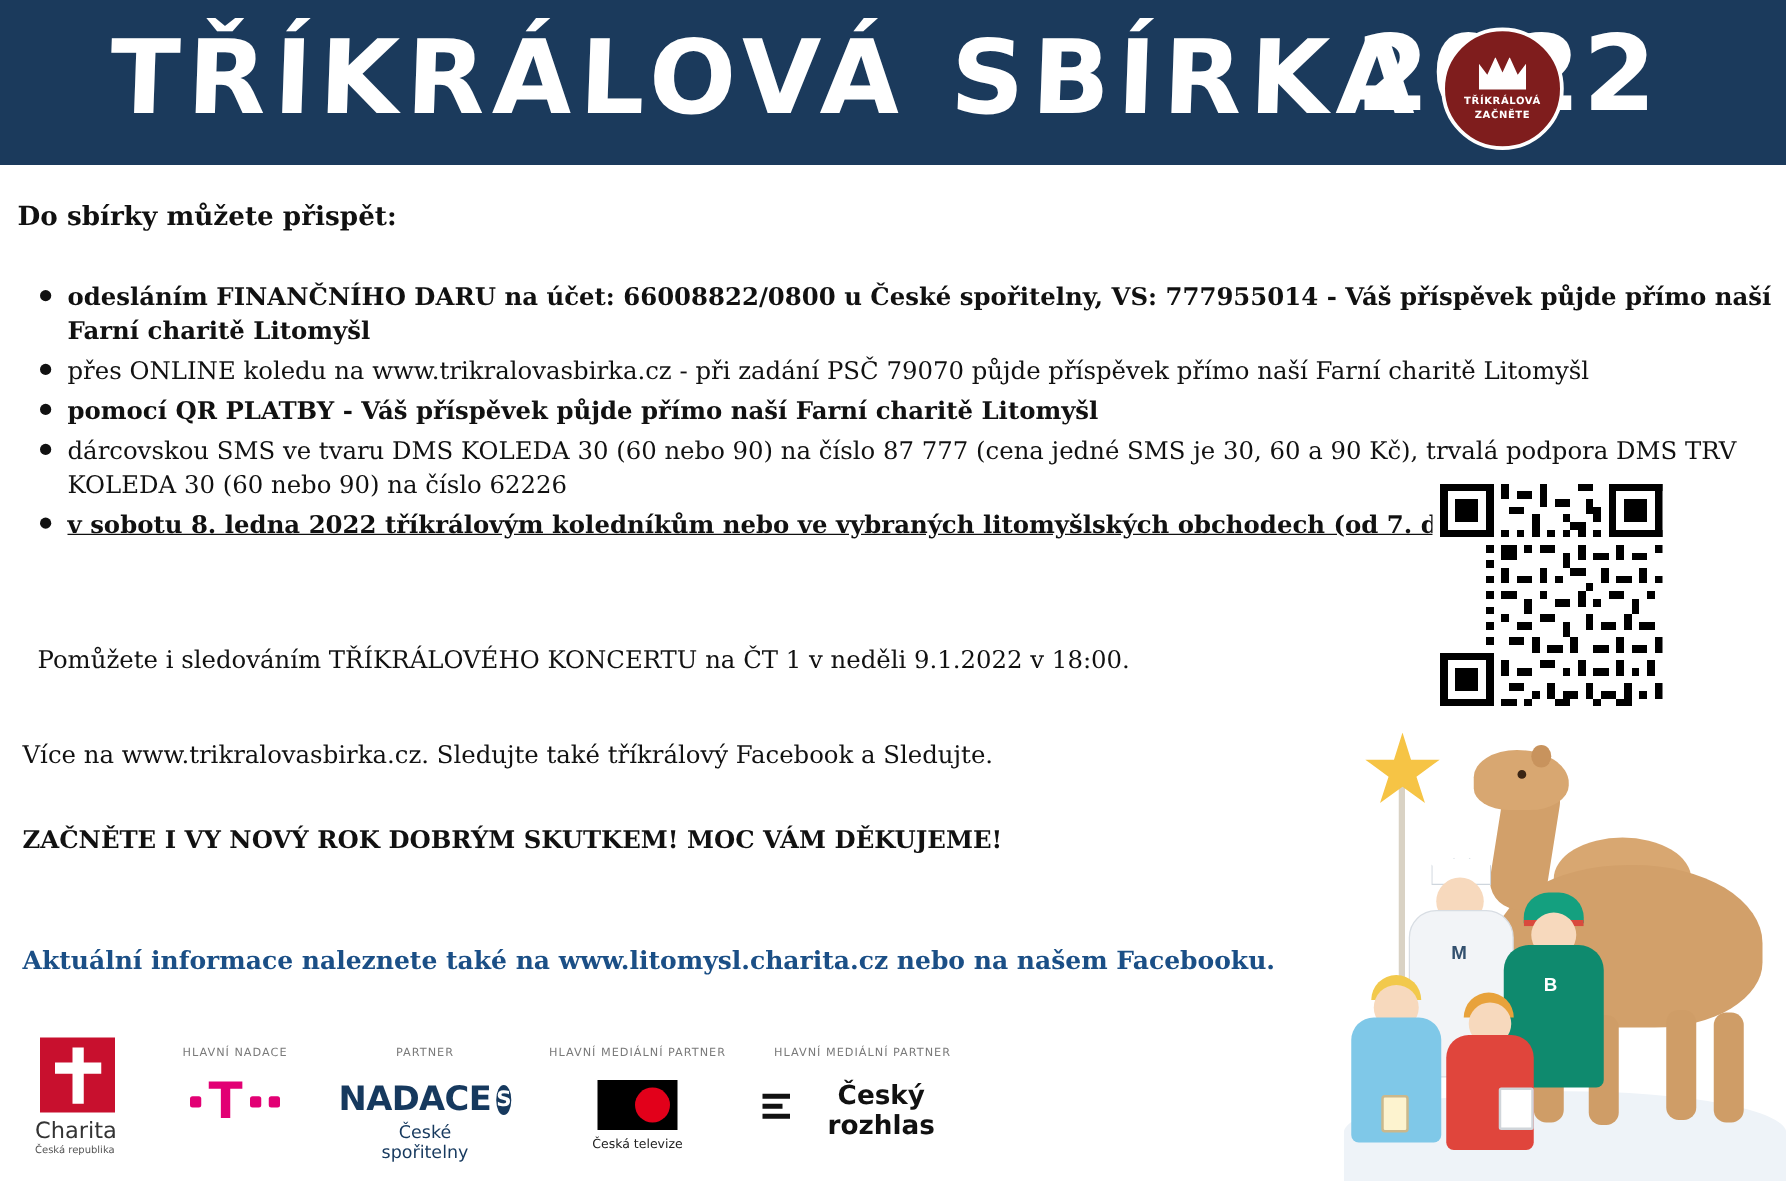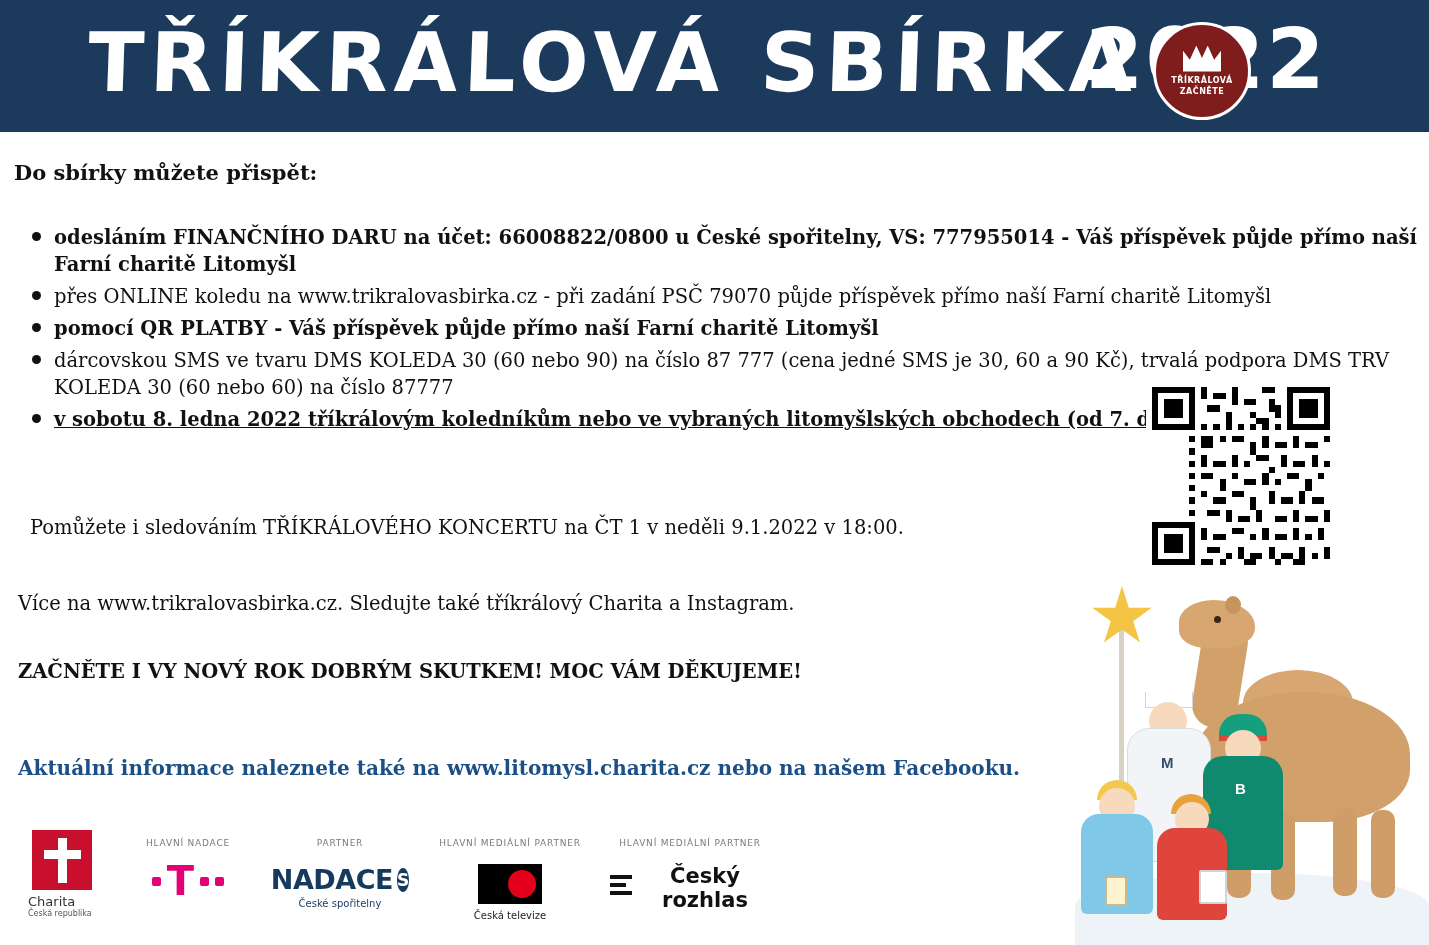--- a/index.html
+++ b/index.html
@@ -144,41 +144,41 @@
   .star-pole{position:absolute;left:44px;top:58px;width:5px;height:255px;background:#d9d2c4;}
   .star{position:absolute;left:16px;top:26px;width:62px;height:62px;background:#f6c445;
     clip-path:polygon(50% 0%,61% 35%,98% 35%,68% 57%,79% 91%,50% 70%,21% 91%,32% 57%,2% 35%,39% 35%);}
 
   
   .footer{position:absolute;left:0;top:818px;width:1100px;height:127px;}
   .charita-logo{position:absolute;left:28px;top:12px;width:92px;height:100px;}
   .charita-box{width:60px;height:60px;background:#c8102e;position:relative;margin-left:4px;}
   .charita-box::before{content:"";position:absolute;left:26px;top:8px;width:9px;height:45px;background:#ffffff;}
   .charita-box::after{content:"";position:absolute;left:12px;top:20px;width:37px;height:9px;background:#ffffff;}
-  .charita-name{font-family:"DejaVu Sans",sans-serif;font-size:13px;color:#333;margin-top:4px;}
+  .charita-name{font-family:"DejaVu Sans",sans-serif;font-size:18px;color:#333;margin-top:4px;}
   .charita-sub{font-family:"DejaVu Sans",sans-serif;font-size:8px;color:#555;}
 
   .partner{position:absolute;text-align:center;}
   .partner .cap{
     font-family:"DejaVu Sans",sans-serif;font-size:9px;letter-spacing:.8px;color:#7a7a7a;margin-bottom:16px;
   }
   .pt1{left:128px;top:20px;width:120px;}
   .pt2{left:288px;top:20px;width:104px;}
   .pt3{left:430px;top:20px;width:160px;}
   .pt4{left:610px;top:20px;width:160px;}
 
   .tmobile{display:flex;align-items:center;justify-content:center;gap:6px;}
   .tm-t{font-family:"DejaVu Sans",sans-serif;font-weight:bold;font-size:40px;color:#e20074;line-height:34px;}
   .tm-dot{width:9px;height:9px;background:#e20074;border-radius:2px;}
 
   .nadace-row{display:flex;align-items:center;justify-content:center;gap:4px;}
   .nadace-txt{font-family:"DejaVu Sans",sans-serif;font-weight:bold;font-size:27px;color:#16395e;letter-spacing:-.5px;}
   .nadace-s{width:24px;height:24px;border-radius:50%;background:#16395e;color:#fff;font-family:"DejaVu Sans",sans-serif;
     font-weight:bold;font-size:17px;display:flex;align-items:center;justify-content:center;}
-  .nadace-sub{font-family:"DejaVu Sans",sans-serif;font-size:10px;color:#16395e;margin-top:3px;}
+  .nadace-sub{font-family:"DejaVu Sans",sans-serif;font-size:14px;color:#16395e;margin-top:3px;}
 
   .ct-mark{width:64px;height:40px;background:#000000;position:relative;margin:0 auto;}
   .ct-mark::after{content:"";position:absolute;right:6px;top:6px;width:28px;height:28px;border-radius:50%;background:#e2001a;}
   .ct-sub{font-family:"DejaVu Sans",sans-serif;font-size:10px;color:#222;margin-top:6px;}
 
   .cro-row{display:flex;align-items:center;justify-content:center;gap:8px;}
   .cro-icon{width:22px;height:26px;position:relative;}
   .cro-icon span{display:block;height:4px;background:#111;margin-bottom:4px;}
   .cro-icon span:nth-child(1){width:22px;}
   .cro-icon span:nth-child(2){width:16px;}
@@ -210,30 +210,30 @@
     <li>
       <span class="bullet"></span>
       <span>přes ONLINE koledu na www.trikralovasbirka.cz - při zadání PSČ 79070 půjde příspěvek přímo naší Farní charitě Litomyšl</span>
     </li>
     <li class="blue">
       <span class="bullet"></span>
       <span class="b">pomocí QR PLATBY - Váš příspěvek půjde přímo naší Farní charitě Litomyšl</span>
     </li>
     <li>
       <span class="bullet"></span>
-      <span>dárcovskou SMS ve tvaru DMS KOLEDA 30 (60 nebo 90) na číslo 87 777 (cena jedné SMS je 30, 60 a 90 Kč), trvalá podpora DMS TRV KOLEDA 30 (60 nebo 60) na číslo 87777</span>
+      <span>dárcovskou SMS ve tvaru DMS KOLEDA 30 (60 nebo 90) na číslo 87 777 (cena jedné SMS je 30, 60 a 90 Kč), trvalá podpora DMS TRV KOLEDA 30 (60 nebo 90) na číslo 62226</span>
     </li>
     <li class="red">
       <span class="bullet"></span>
       <span class="line">v sobotu 8. ledna 2022 tříkrálovým koledníkům nebo ve vybraných litomyšlských obchodech (od 7. do 16. 1. 2022)</span>
     </li>
   </ul>
 
   <div class="para p1">Pomůžete i sledováním TŘÍKRÁLOVÉHO KONCERTU na ČT 1 v neděli 9.1.2022 v 18:00.</div>
-  <div class="para p2">Více na www.trikralovasbirka.cz. Sledujte také tříkrálový Charita a Instagram.</div>
+  <div class="para p2">Více na www.trikralovasbirka.cz. Sledujte také tříkrálový Facebook a Sledujte.</div>
   <div class="para p3">ZAČNĚTE I VY NOVÝ ROK DOBRÝM SKUTKEM! MOC VÁM DĚKUJEME!</div>
   <div class="para p4">Aktuální informace naleznete také na www.litomysl.charita.cz nebo na našem Facebooku.</div>
 </div>
 
 <div class="qr-wrap">
   <svg class="qr" viewBox="0 0 29 29" shape-rendering="crispEdges">
     <rect width="29" height="29" fill="#ffffff"></rect>
     <g fill="#000000">
 
       <rect x="0" y="0" width="7" height="1"></rect>

